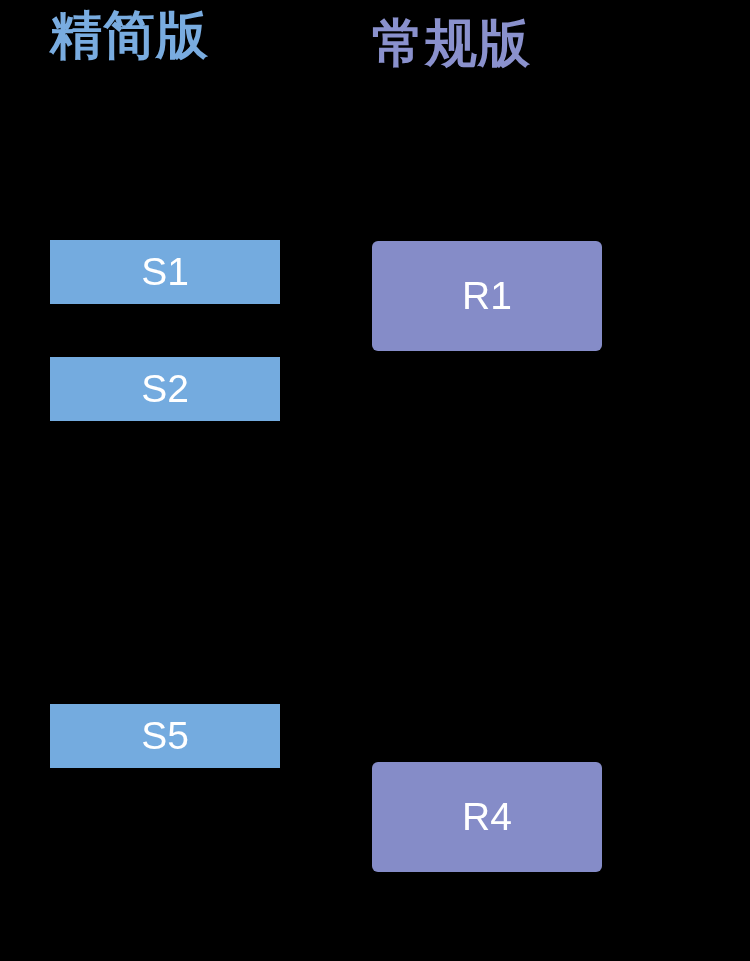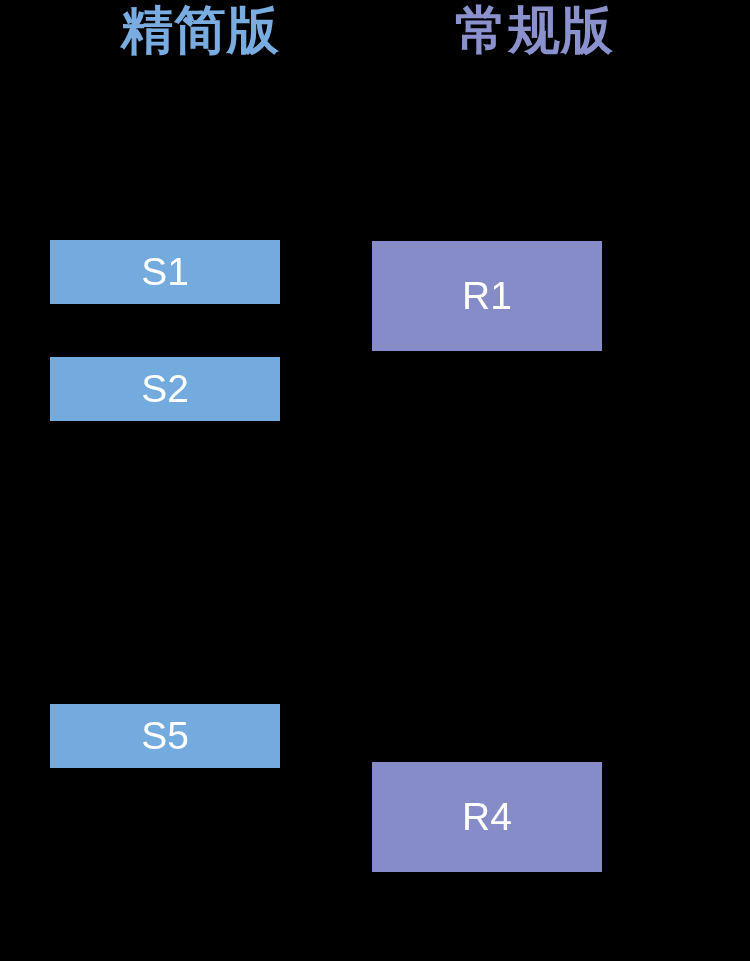--- a/index.html
+++ b/index.html
@@ -14,34 +14,34 @@
     background: var(--bg, #000000);
     overflow: hidden;
     font-family: "Liberation Sans", "DejaVu Sans", sans-serif;
   }
   .col-header {
     position: absolute;
     top: 4px;
     width: 230px;
     height: 62px;
     line-height: 62px;
-    text-align: right;
+    text-align: left;
     font-size: 52px;
     font-weight: bold;
     letter-spacing: 1px;
     white-space: nowrap;
-    font-family: Liberation Mono, monospace;
   }
   .col-header.left {
     left: 50px;
     color: var(--s-header-color, #79ACE0);
   }
   .col-header.right {
-    left: 384px;
+    left: 372px;
     color: var(--r-header-color, #8A91CD);
+    margin-top: 8px;
   }
   .box {
     position: absolute;
     display: flex;
     align-items: center;
     justify-content: center;
     color: var(--label-color, #FFFFFF);
     font-size: 39px;
     font-weight: 400;
   }
@@ -49,20 +49,21 @@
     left: 50px;
     width: 230px;
     height: 64px;
     background: var(--s-fill, #74ABDF);
   }
   .box.r {
     left: 372px;
     width: 230px;
     height: 110px;
     background: var(--r-fill, #858CC8);
+    border-radius: 6px;
   }
 </style>
 </head>
 <body>
 
 <div class="canvas">
 
   <div class="col-header left">精简版</div>
 
   <div class="col-header right">常规版</div>

